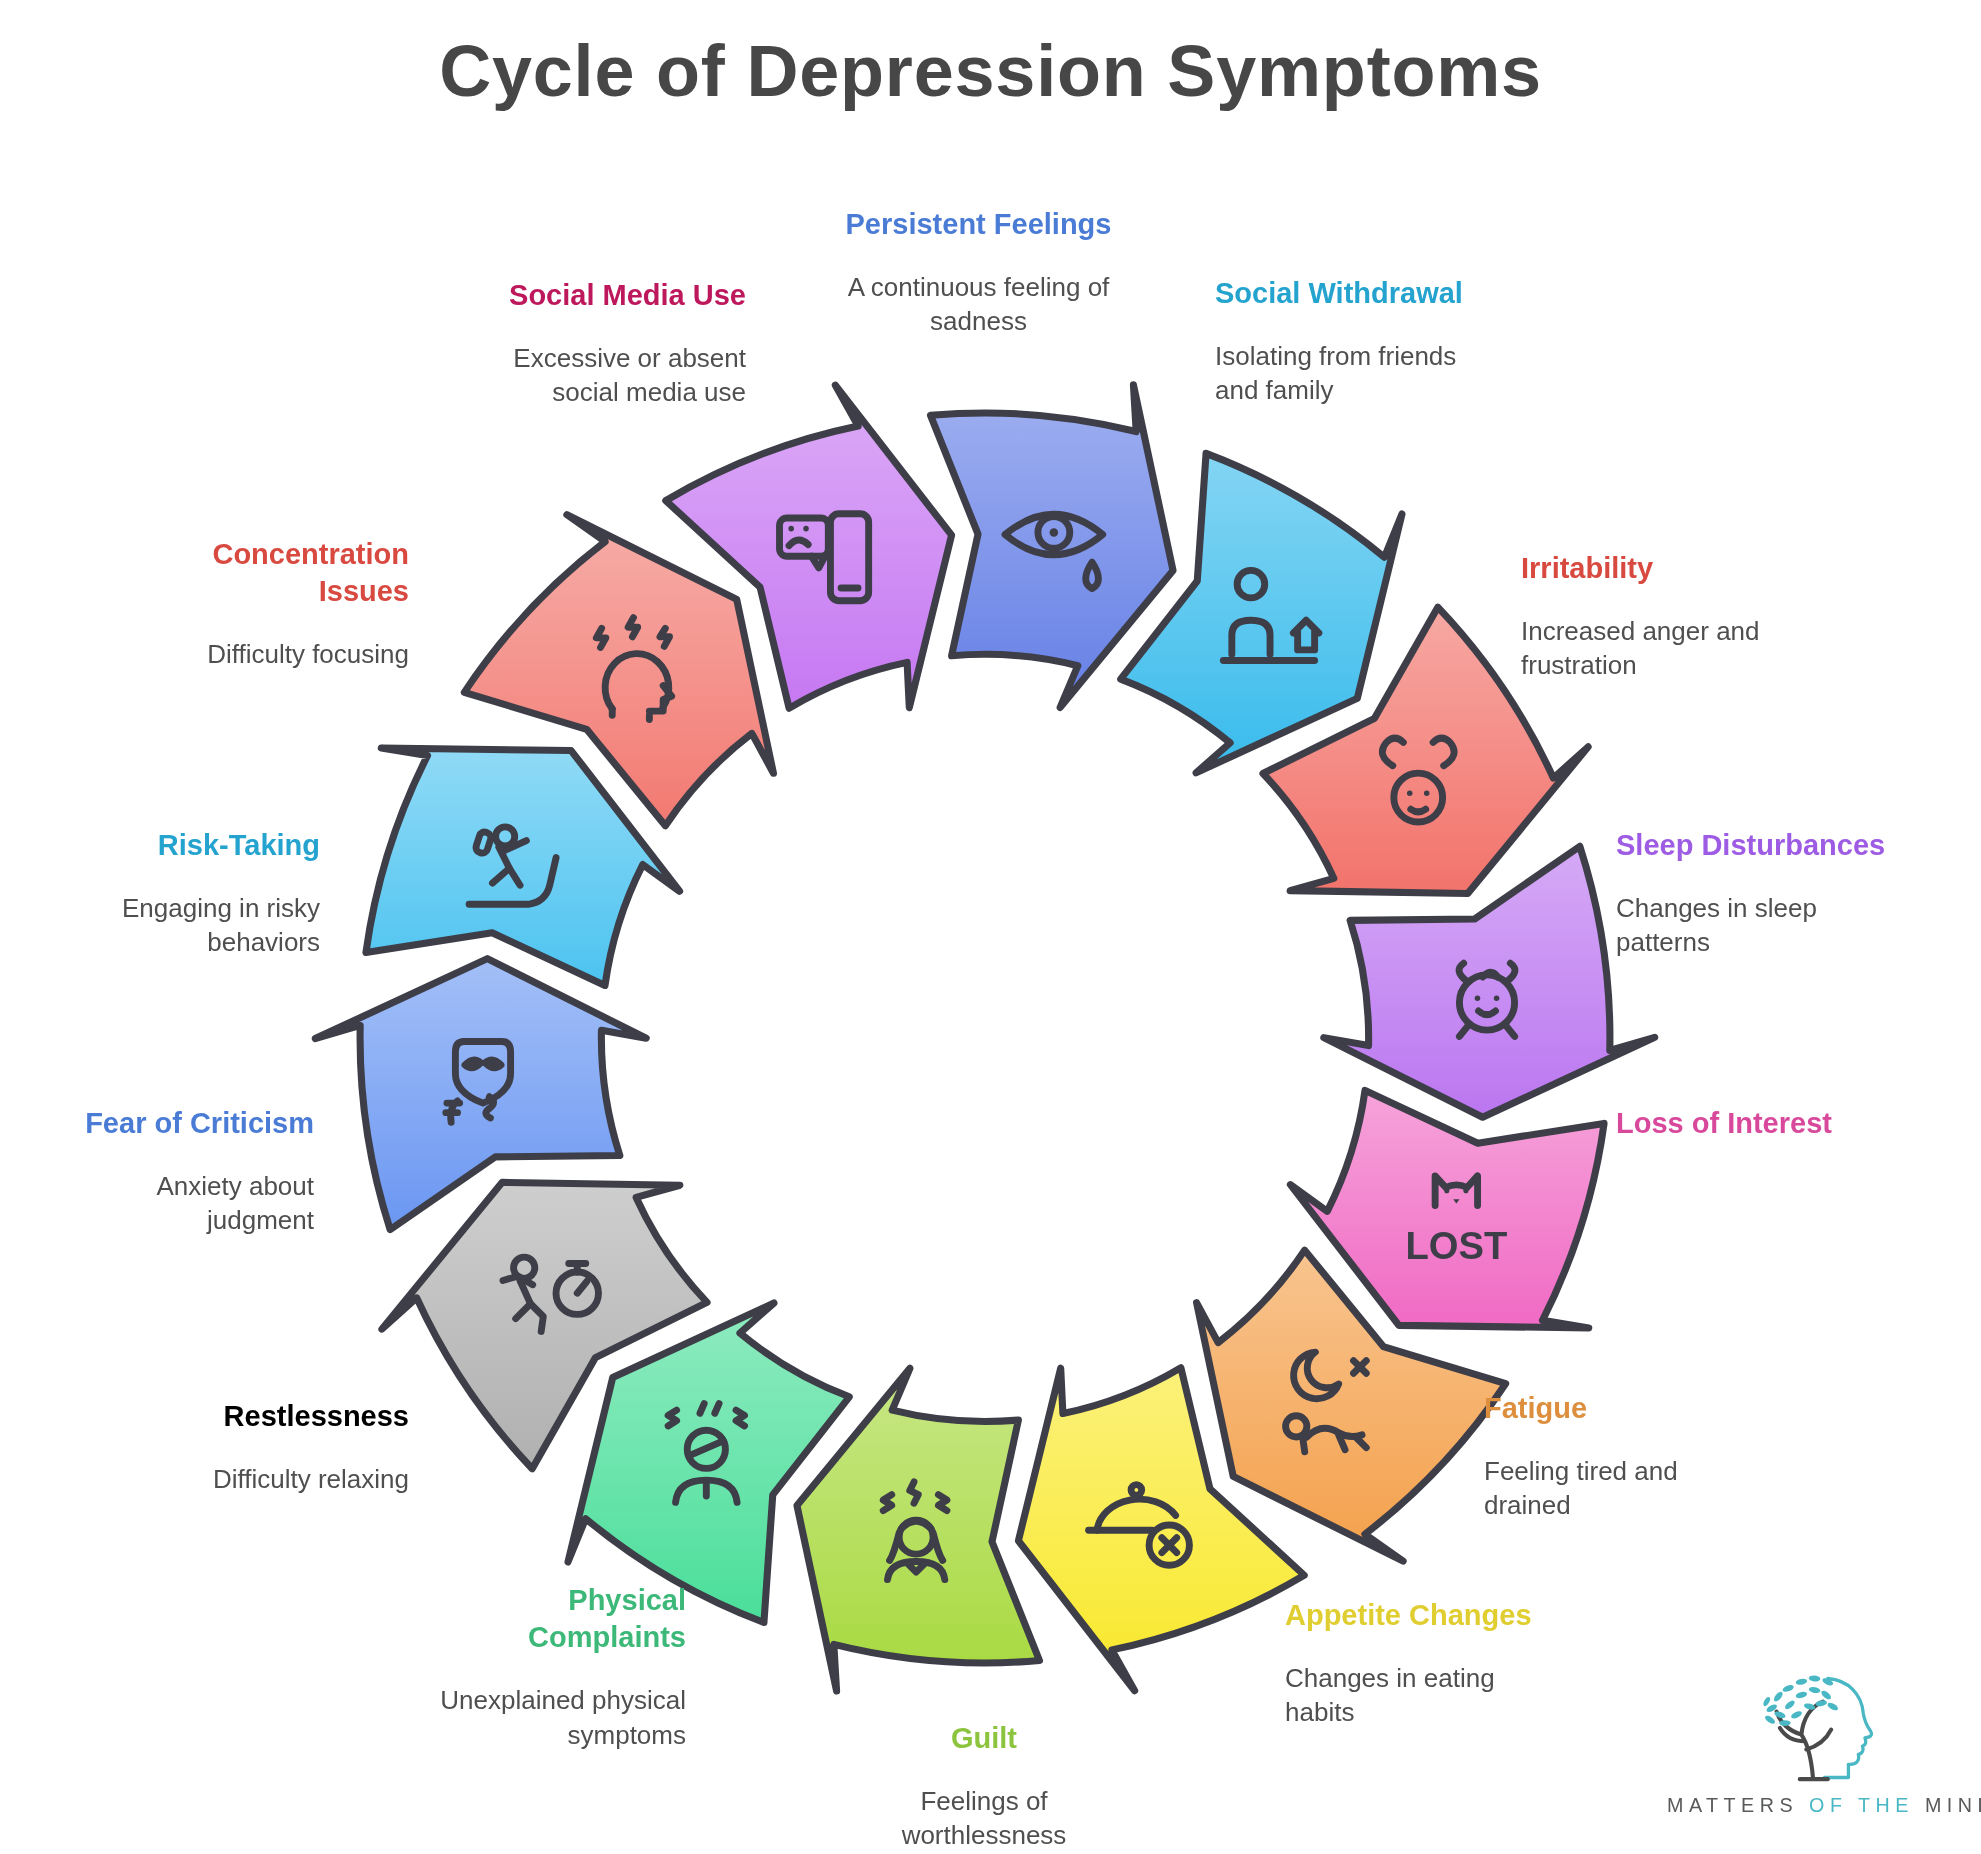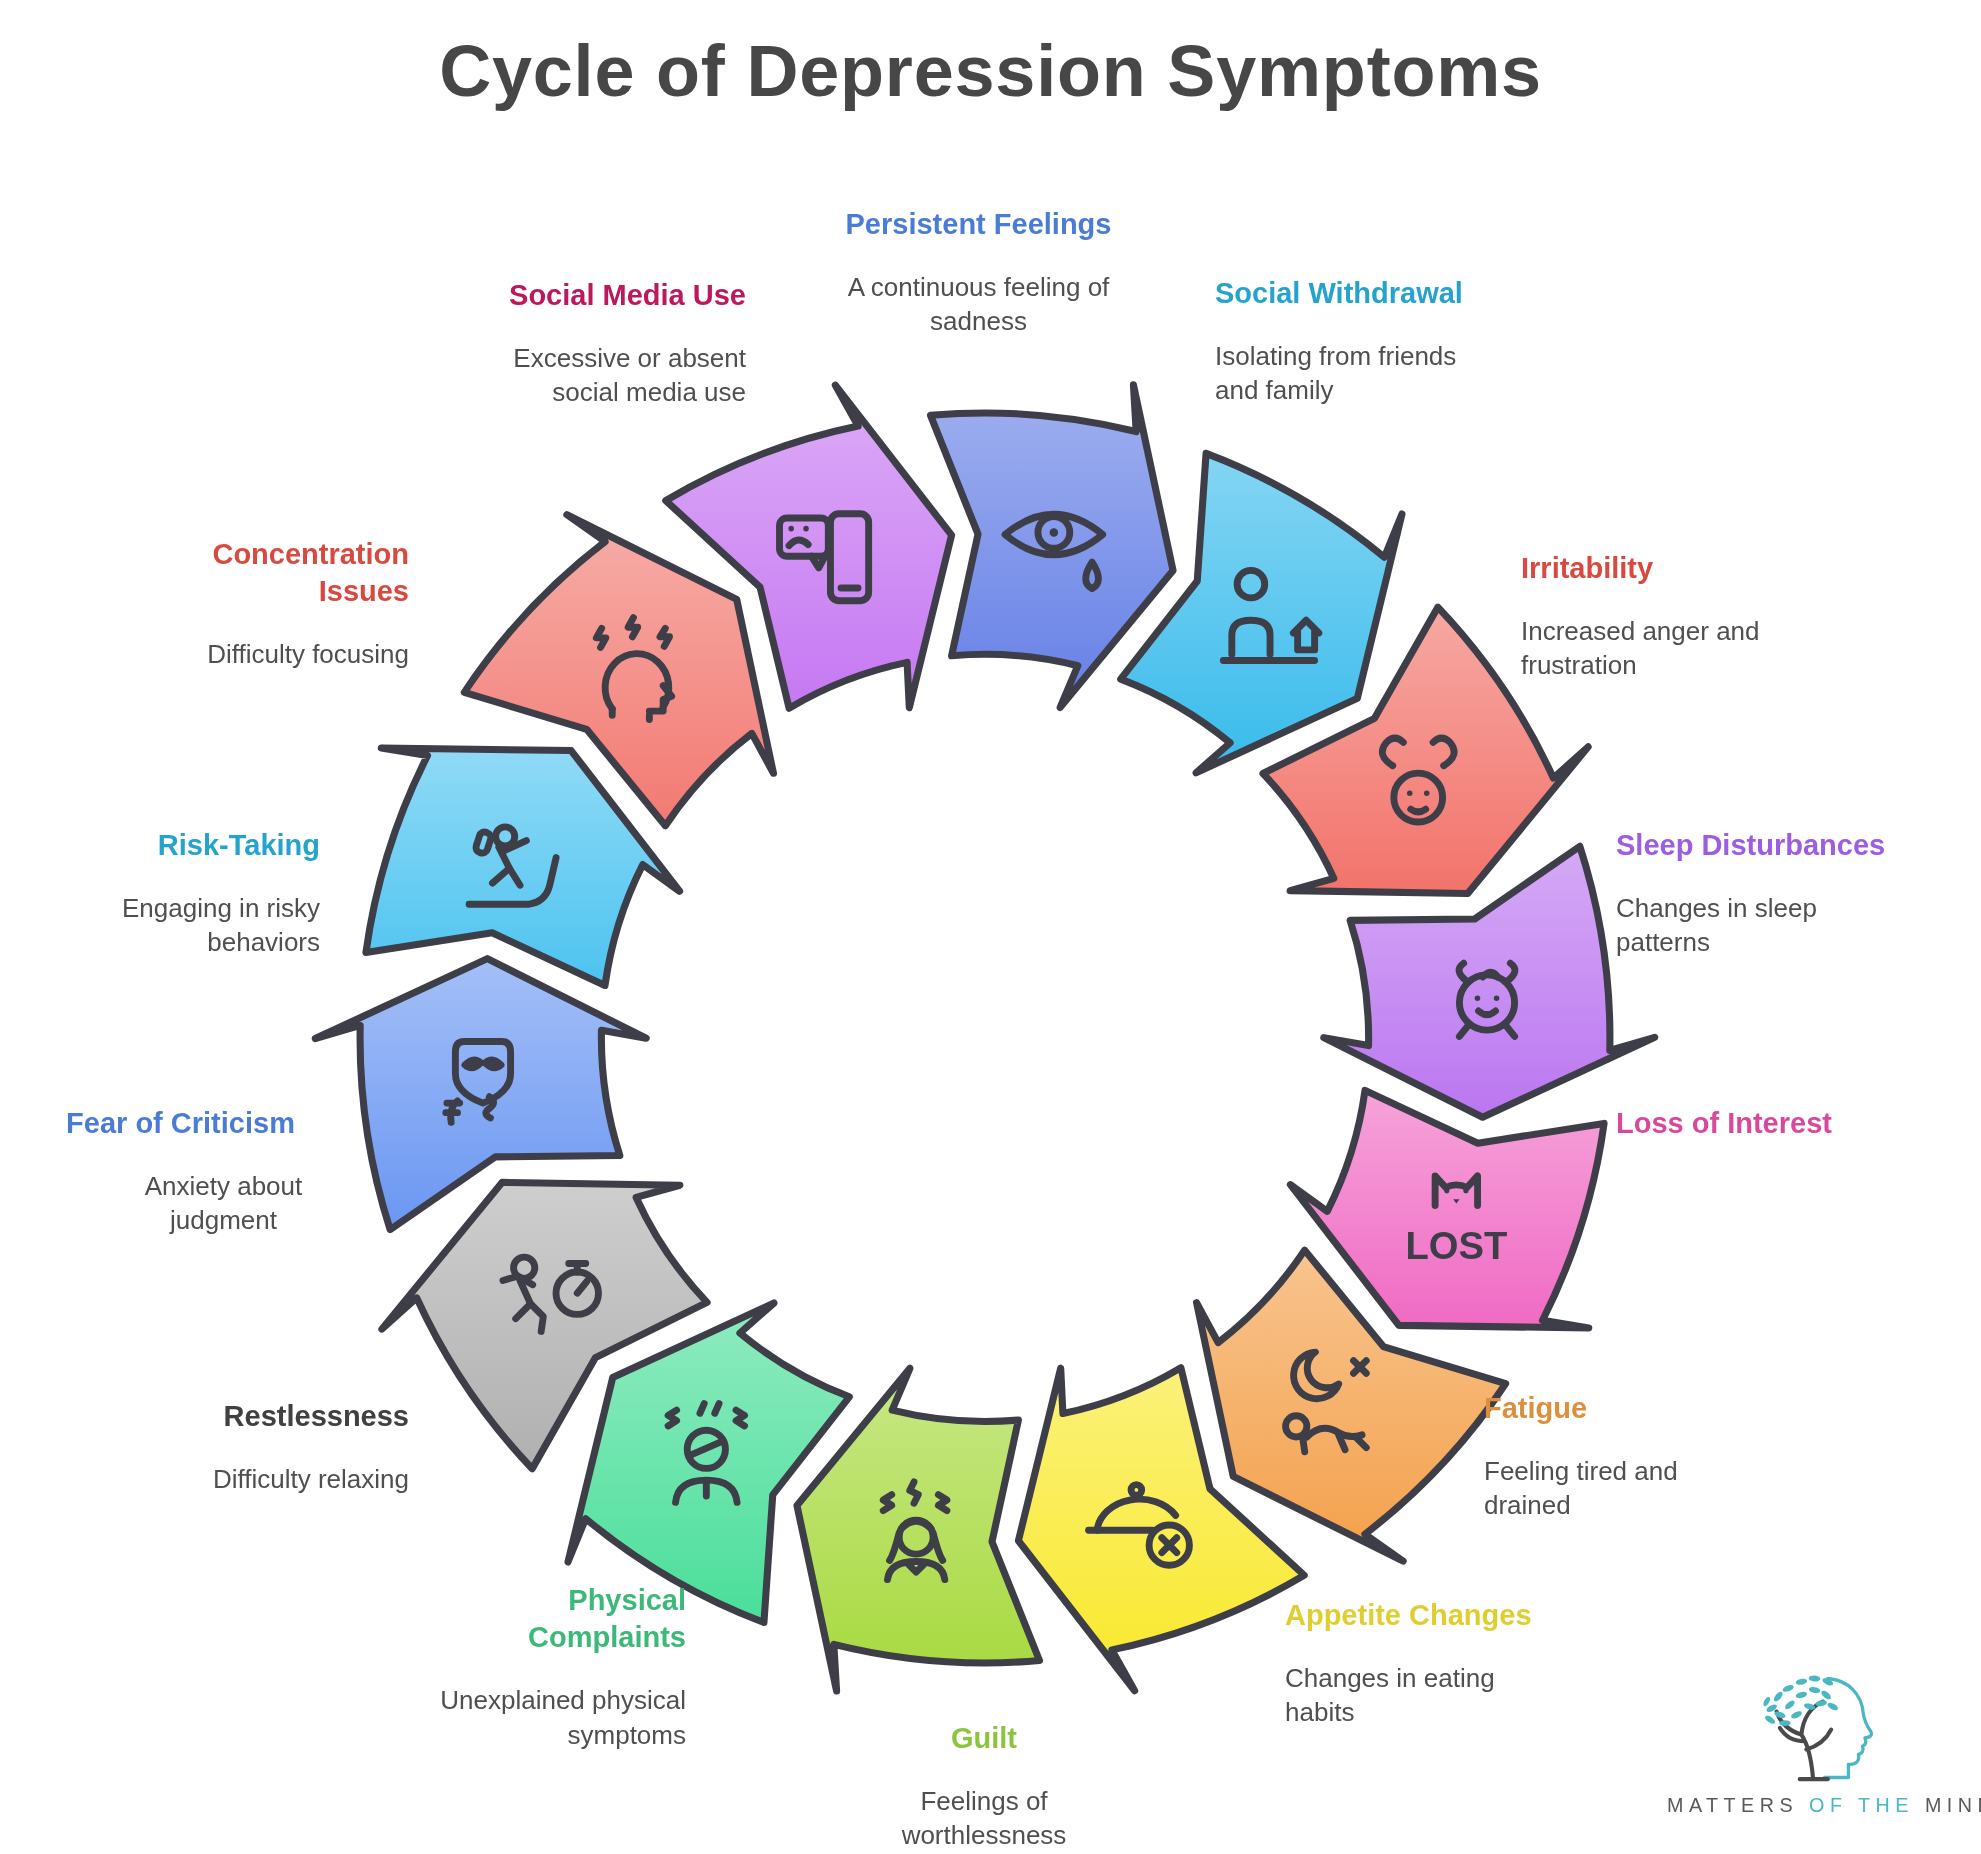--- a/index.html
+++ b/index.html
@@ -244,25 +244,25 @@
   <div class="sym-title" style="color: rgb(140, 196, 62);">Guilt</div>
   <div class="sym-desc" style="max-width:181px;margin-left:auto;margin-right:auto">Feelings of worthlessness</div>
 </div>
 
 <div class="sym" style="left:403px;top:1582px;width:283px;text-align:right">
   <div class="sym-title" style="max-width: 197px; margin-left: auto; color: rgb(60, 184, 120);">Physical Complaints</div>
   <div class="sym-desc" style="max-width:259px;margin-left:auto">Unexplained physical symptoms</div>
 </div>
 
 <div class="sym" style="left:157px;top:1398px;width:252px;text-align:right">
-  <div class="sym-title" style="color: #404040;">Restlessness</div>
+  <div class="sym-title" style="color: #000000;">Restlessness</div>
   <div class="sym-desc">Difficulty relaxing</div>
 </div>
 
-<div class="sym" style="left:47px;top:1105px;width:267px;text-align:center">
+<div class="sym" style="left:47px;top:1105px;width:267px;text-align:right">
   <div class="sym-title" style="color: rgb(74, 124, 214);">Fear of Criticism</div>
   <div class="sym-desc" style="max-width:181px;margin-left:auto">Anxiety about judgment</div>
 </div>
 
 <div class="sym" style="left:67px;top:827px;width:253px;text-align:right">
   <div class="sym-title" style="color: rgb(36, 163, 207);">Risk-Taking</div>
   <div class="sym-desc" style="max-width:212px;margin-left:auto">Engaging in risky behaviors</div>
 </div>
 
 <div class="sym" style="left:142px;top:536px;width:267px;text-align:right">

